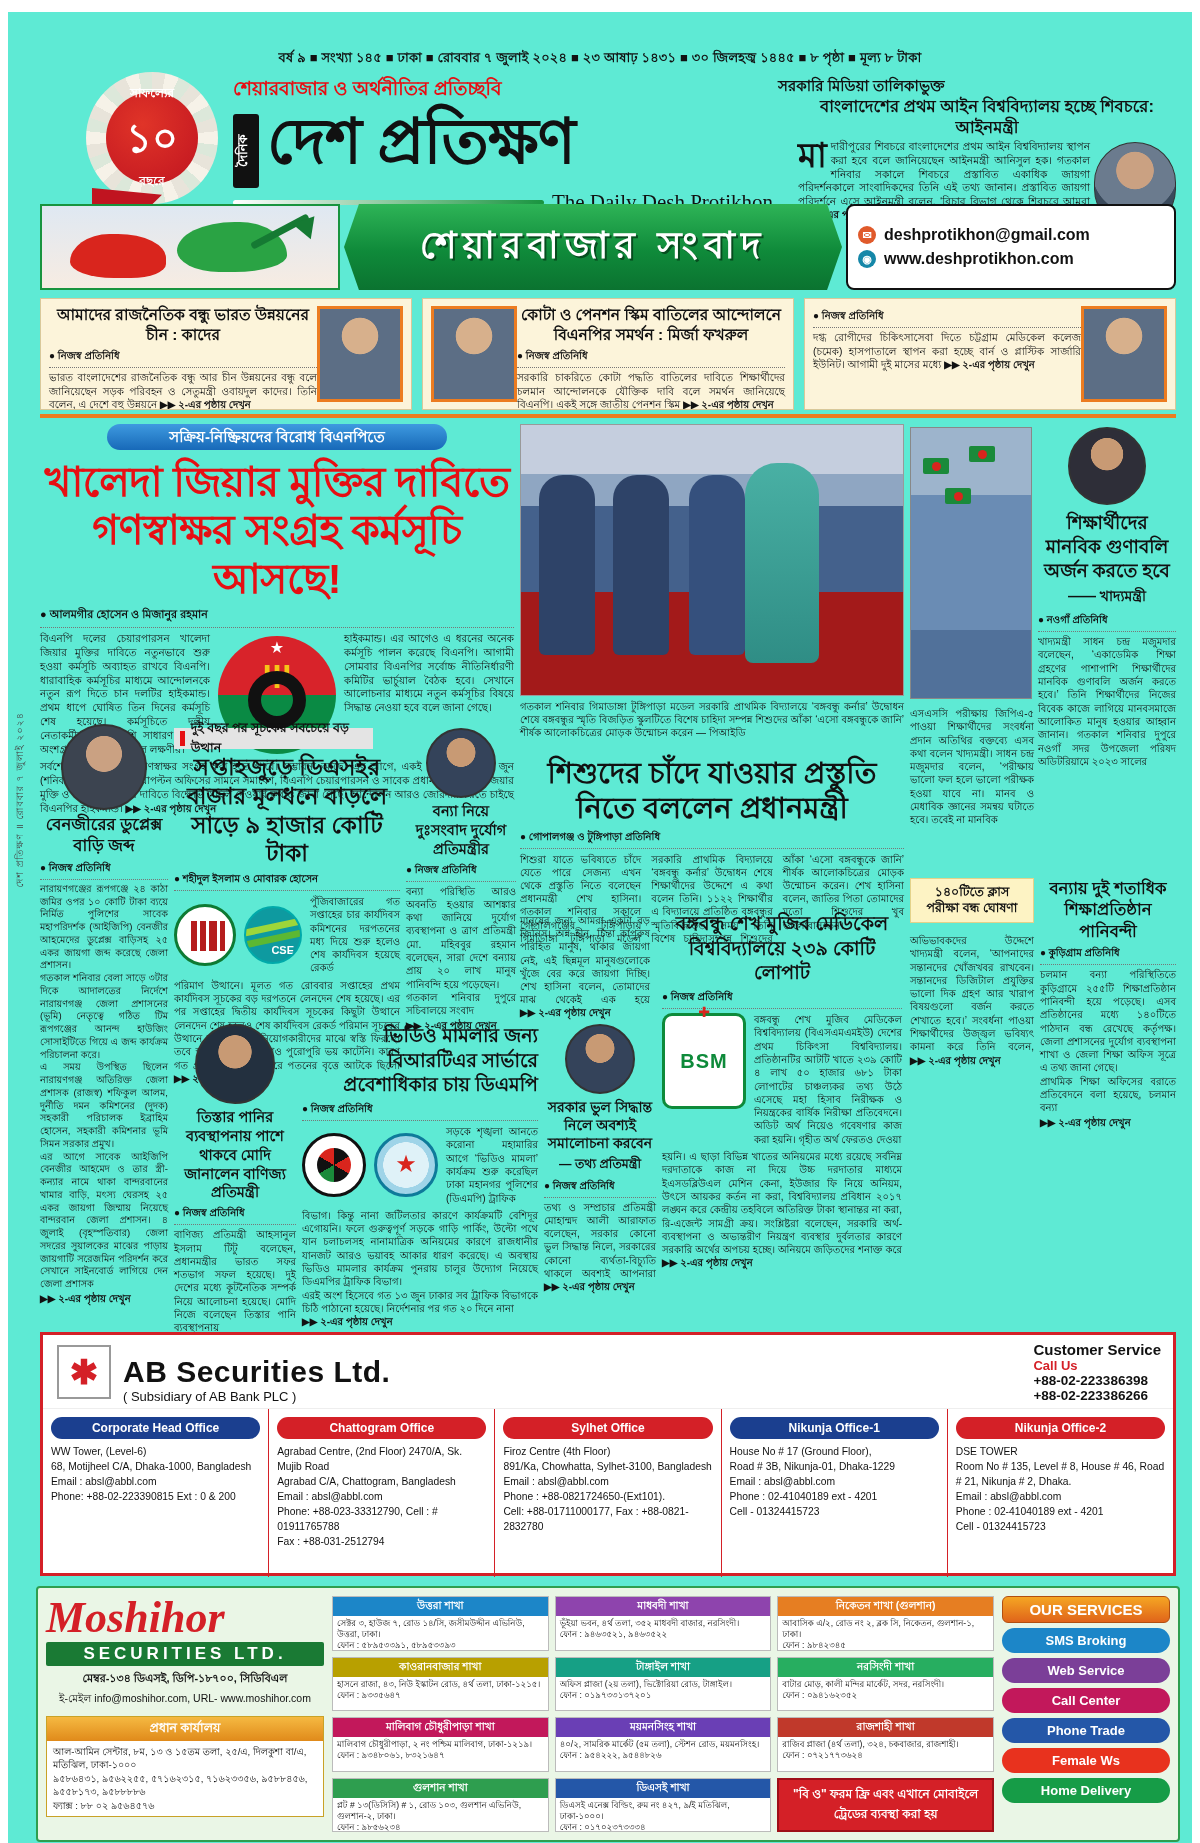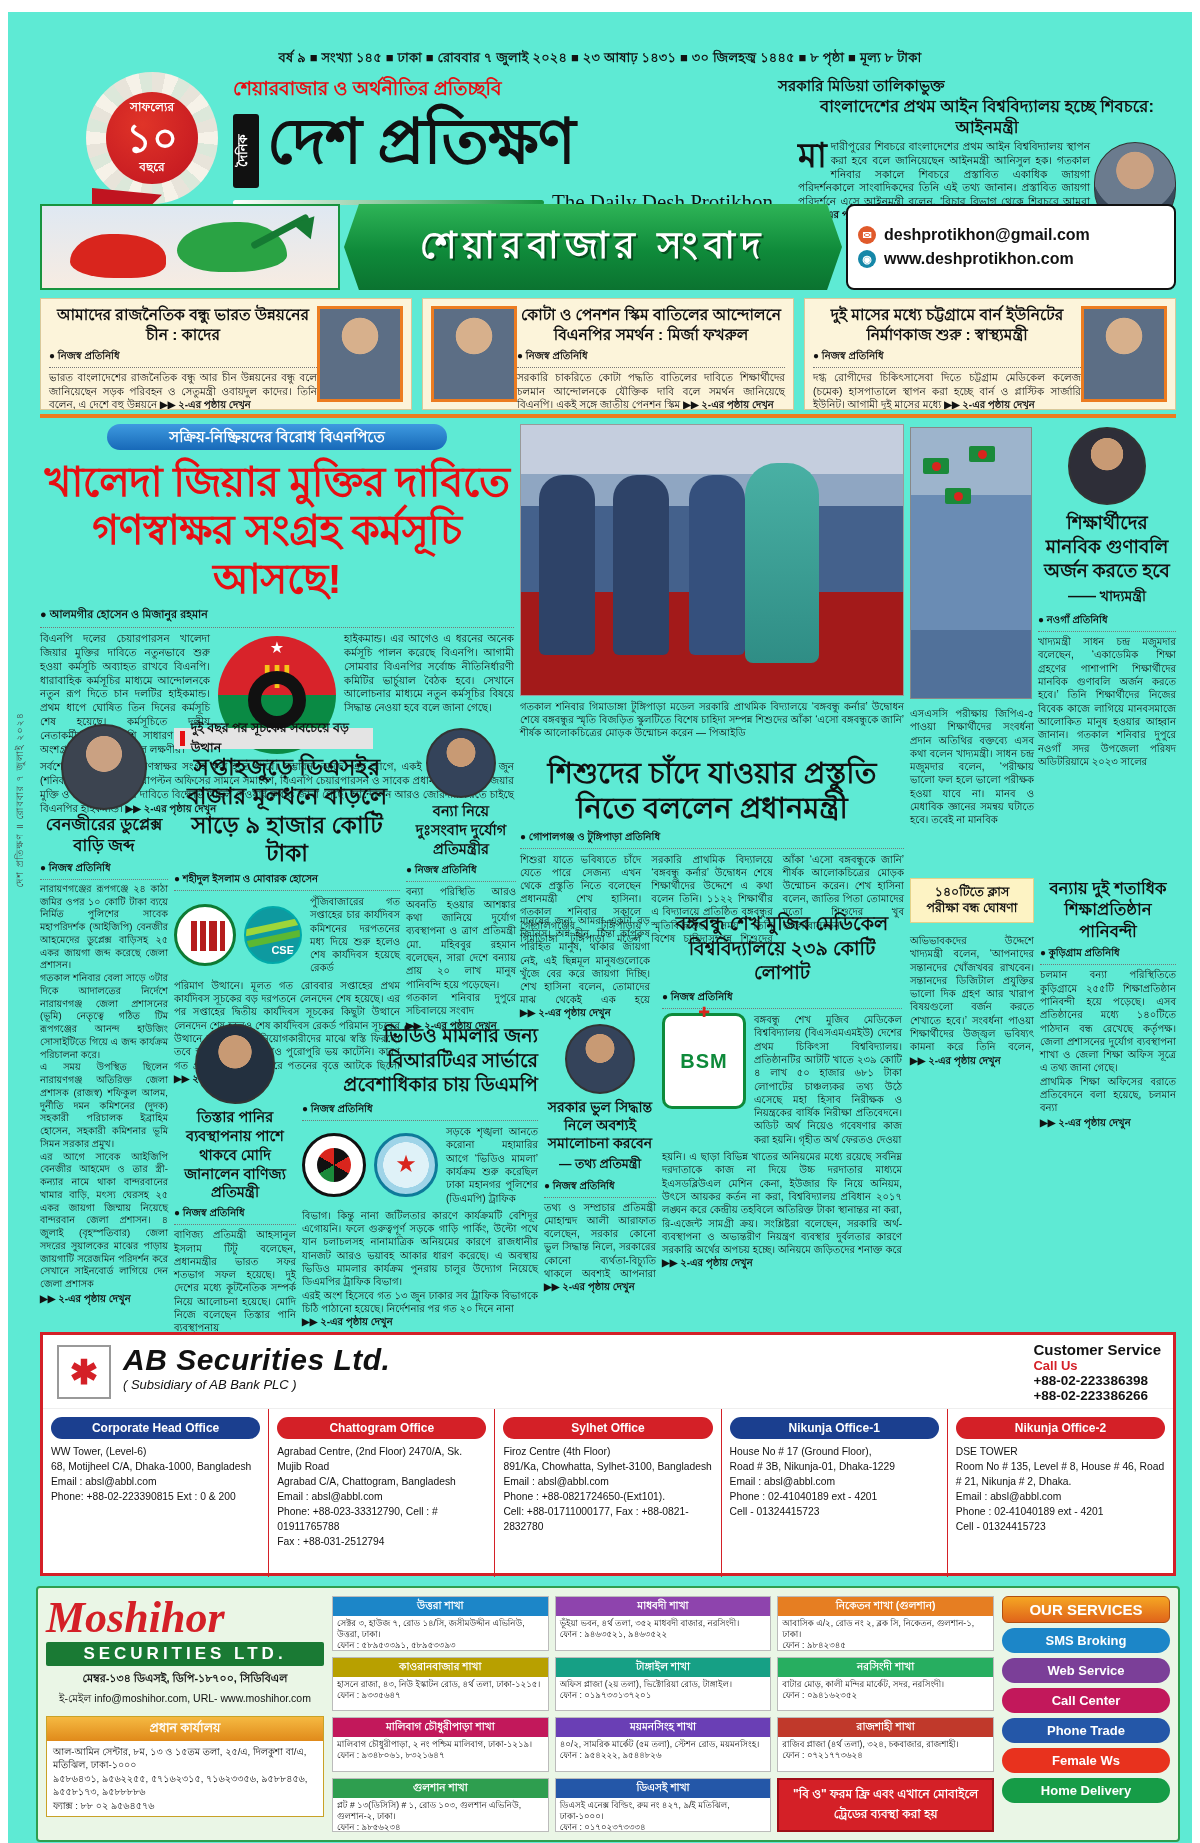--- a/index.html
+++ b/index.html
@@ -7,21 +7,21 @@
   body { font-family:"Liberation Sans", sans-serif; color:#111; }
   #page { position:relative; width:1184px; height:1843px; background:#5eead4; overflow:hidden; margin:12px auto; }
   .pre { white-space:pre-line; }
   .jt { text-align:justify; }
 
   
   .dateline { position:absolute; top:36px; left:0; width:100%; text-align:center; font-size:13px; font-weight:bold; letter-spacing:.2px; }
 
   .badge { position:absolute; left:78px; top:60px; width:132px; height:132px; }
   .badge .ring { position:absolute; inset:0; border-radius:50%; background:repeating-conic-gradient(#e8e4da 0 12deg, #f6f2e8 12deg 24deg, #dce8da 24deg 36deg); }
-  .badge .core { position:absolute; inset:20px; border-radius:50%; background:radial-gradient(circle at 40% 35%, #e03428, #c01420); color:#fff; display:flex; flex-direction:column; align-items:center; justify-content:center; text-align:center; }
+  .badge .core { position:absolute; inset:20px; border-radius:50%; background:radial-gradient(circle at 40% 35%, #e03428, #c01420); color:#fff; display:flex; flex-direction:column; align-items:center; justify-content:center; text-align:center;gap:14px; }
   .badge .t1 { font-size:12px; font-weight:bold; }
   .badge .t2 { font-size:40px; font-weight:bold; line-height:1; }
   .badge .t3 { font-size:12px; font-weight:bold; }
   .badge .ribbon { position:absolute; left:6px; bottom:-18px; width:70px; height:34px; background:#c01420; clip-path:polygon(0 0, 100% 20%, 80% 60%, 100% 100%, 20% 90%, 0 50%); }
 
   .mast-center { position:absolute; left:225px; top:62px; width:540px; }
   .tagline { color:#e60f13; font-size:19px; font-weight:bold; }
   .title-row { display:flex; align-items:flex-start; margin-top:2px; }
   .dainik { width:26px; height:74px; background:#111; color:#fff; writing-mode:vertical-rl; transform:rotate(180deg); font-size:13px; font-weight:bold; text-align:center; border-radius:3px; margin-top:6px; }
   .main-title { font-size:63px; font-weight:bold; letter-spacing:-1px; line-height:1.05; margin-left:8px; }
@@ -146,21 +146,21 @@
   .bsmmu { position:absolute; left:654px; top:900px; width:240px; }
   .bsmmu h2 { font-size:19px; text-align:center; line-height:1.3; font-weight:bold; }
   .bsm-logo { width:84px; height:96px; border:3px solid #0e8a3a; border-radius:10px; position:relative; background:#fff; flex:0 0 84px; display:flex; align-items:center; justify-content:center; }
   .bsm-logo .bsm-t { color:#0e8a3a; font-weight:bold; font-size:20px; letter-spacing:1px; }
   .bsm-logo::before { content:"✚"; position:absolute; top:-2px; left:50%; transform:translate(-50%,-60%); color:#d9251d; font-size:14px; }
 
   
   .abad { position:absolute; left:32px; top:1320px; width:1136px; height:244px; border:3px solid #d42027; background:#fff; }
   .abtop { position:relative; height:74px; border-bottom:1px solid #eee; }
   .ablogo { position:absolute; left:14px; top:10px; width:54px; height:54px; border:2px solid #999; display:flex; align-items:center; justify-content:center; color:#d42027; font-size:34px; font-weight:bold; }
-  .abname { position:absolute; left:80px; top:8px;font-style:italic; }
+  .abname { position:absolute; left:80px; top:20px; }
   .abname .n1 { font-size:30px; font-weight:bold; letter-spacing:.5px; }
   .abname .n2 { font-size:13px; margin-top:0; }
   .abribbon { position:absolute; left:395px; top:16px; width:390px; height:38px; background:linear-gradient(180deg,#ee3340,#c31220); color:#fff; display:flex; align-items:center; justify-content:center; font-size:18px; font-weight:bold; clip-path:polygon(3% 0,97% 0,100% 50%,97% 100%,3% 100%,0 50%); }
   .abcs { position:absolute; right:12px; top:6px; text-align:left; font-size:13px; }
   .abcs .cs1 { font-weight:bold; font-size:15px; }
   .abcs .cs2 { color:#d42027; font-weight:bold; }
   .abcs .ph { font-weight:bold; font-size:13.5px; }
   .aboffices { display:flex; height:168px; }
   .aboff { flex:1; padding:8px 8px; border-right:1px solid #d42027; }
   .aboff:last-child { border-right:none; }
@@ -269,21 +269,20 @@
       <div class="txt">
         <h3>কোটা ও পেনশন স্কিম বাতিলের আন্দোলনে বিএনপির সমর্থন : মির্জা ফখরুল</h3>
         <div class="byline">● নিজস্ব প্রতিনিধি</div>
         <div class="dotted"></div>
         <div class="sbody jt"><span>সরকারি চাকরিতে কোটা পদ্ধতি বাতিলের দাবিতে শিক্ষার্থীদের চলমান আন্দোলনকে যৌক্তিক দাবি বলে সমর্থন জানিয়েছে বিএনপি। একই সঙ্গে জাতীয় পেনশন স্কিম</span>
           <span class="more">▶▶ ২-এর পৃষ্ঠায় দেখুন</span></div>
       </div>
     </div>
     <div class="sbox">
       <div class="txt">
-        <h3>দুই মাসের মধ্যে চট্টগ্রামে বার্ন ইউনিটের নির্মাণকাজ শুরু : স্বাস্থ্যমন্ত্রী</h3>
         <div class="byline">● নিজস্ব প্রতিনিধি</div>
         <div class="dotted"></div>
         <div class="sbody jt"><span>দগ্ধ রোগীদের চিকিৎসাসেবা দিতে চট্টগ্রাম মেডিকেল কলেজ (চমেক) হাসপাতালে স্থাপন করা হচ্ছে বার্ন ও প্লাস্টিক সার্জারি ইউনিট। আগামী দুই মাসের মধ্যে</span>
           <span class="more">▶▶ ২-এর পৃষ্ঠায় দেখুন</span></div>
       </div>
       <div class="sphoto"></div>
     </div>
   </div>
 
   <div class="rule-orange"></div>

